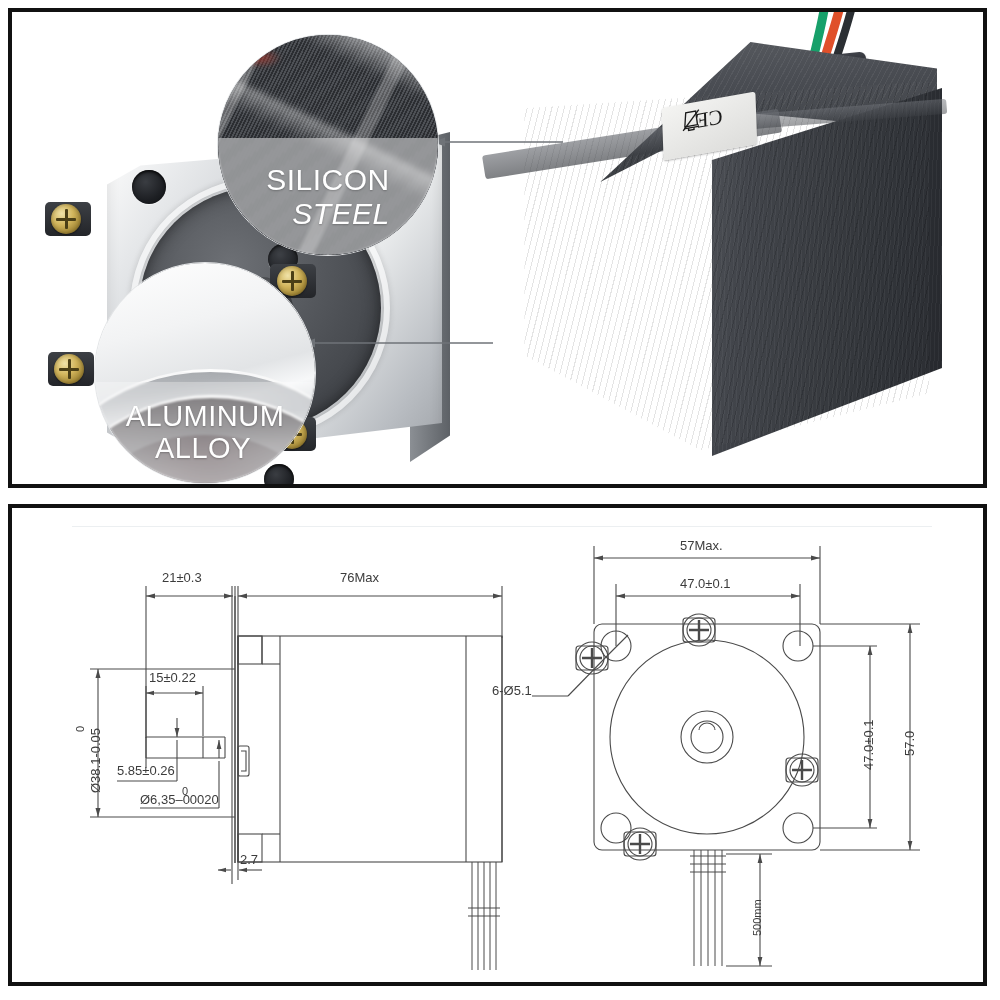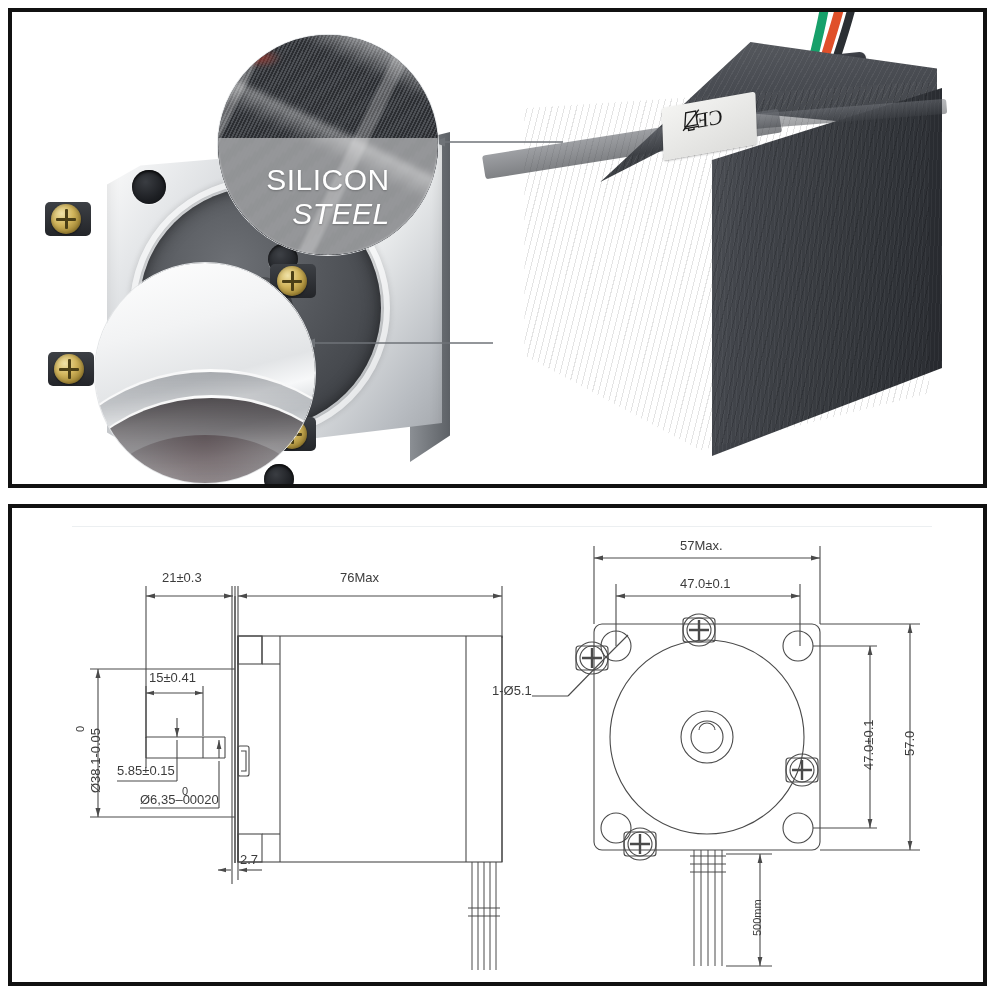--- a/index.html
+++ b/index.html
@@ -342,20 +342,24 @@
         </div>
       </div>
 
       <div class="callout" id="callout-alloy">
         <div class="co-img">
           <div class="tex-alloy"></div>
           <div class="alloy-dark"></div>
           <div class="alloy-arc1"></div>
           <div class="alloy-arc2"></div>
         </div>
+        <div class="co-band alloy">
+          <span class="co-line a1">ALUMINUM</span>
+          <span class="co-line a2">ALLOY</span>
+        </div>
       </div>
 
     </div>
   </div>
 
   <div class="panel" id="draw-panel">
     <div class="panel-inner">
       <div class="faint-rule"></div>
 
       <div class="dwg" id="dwg-side">
@@ -440,23 +444,23 @@
               <line x1="446" y1="398" x2="478" y2="398"></line>
             </g>
           </g>
         </svg>
 
         
         <div class="dim-label" style="left:140px; top:52px;">21±0.3</div>
 
         <div class="dim-label" style="left:318px; top:52px;">76Max</div>
 
-        <div class="dim-label" style="left:127px; top:152px;">15±0.41</div>
-
-        <div class="dim-label" style="left:95px; top:245px;">5.85±0.15</div>
+        <div class="dim-label" style="left:127px; top:152px;">15±0.22</div>
+
+        <div class="dim-label" style="left:95px; top:245px;">5.85±0.26</div>
 
         <div class="dim-label sm" style="left:160px; top:267px;">0</div>
 
         <div class="dim-label" style="left:118px; top:274px;">Ø6,35–00020</div>
 
         <div class="dim-label sm vert" style="left:52px; top:214px; transform:rotate(-90deg);">0</div>
 
         <div class="dim-label vert" style="left:66px; top:275px; transform:rotate(-90deg);">Ø38.1-0.05</div>
 
         <div class="dim-label" style="left:218px; top:334px;">2.7</div>
@@ -554,21 +558,21 @@
 
         
         <div class="dim-label" style="left:148px; top:20px;">57Max.</div>
 
         <div class="dim-label" style="left:148px; top:58px;">47.0±0.1</div>
 
         <div class="dim-label vert" style="left:329px; top:252px; transform:rotate(-90deg);">47.0±0.1</div>
 
         <div class="dim-label vert" style="left:370px; top:238px; transform:rotate(-90deg);">57.0</div>
 
-        <div class="dim-label" style="left:-40px; top:165px;">1-Ø5.1</div>
+        <div class="dim-label" style="left:-40px; top:165px;">6-Ø5.1</div>
 
         <div class="dim-label sm vert" style="left:219px; top:418px; transform:rotate(-90deg);">500mm</div>
       </div>
 
     </div>
   </div>
 
 </div>
 
 </body></html>

